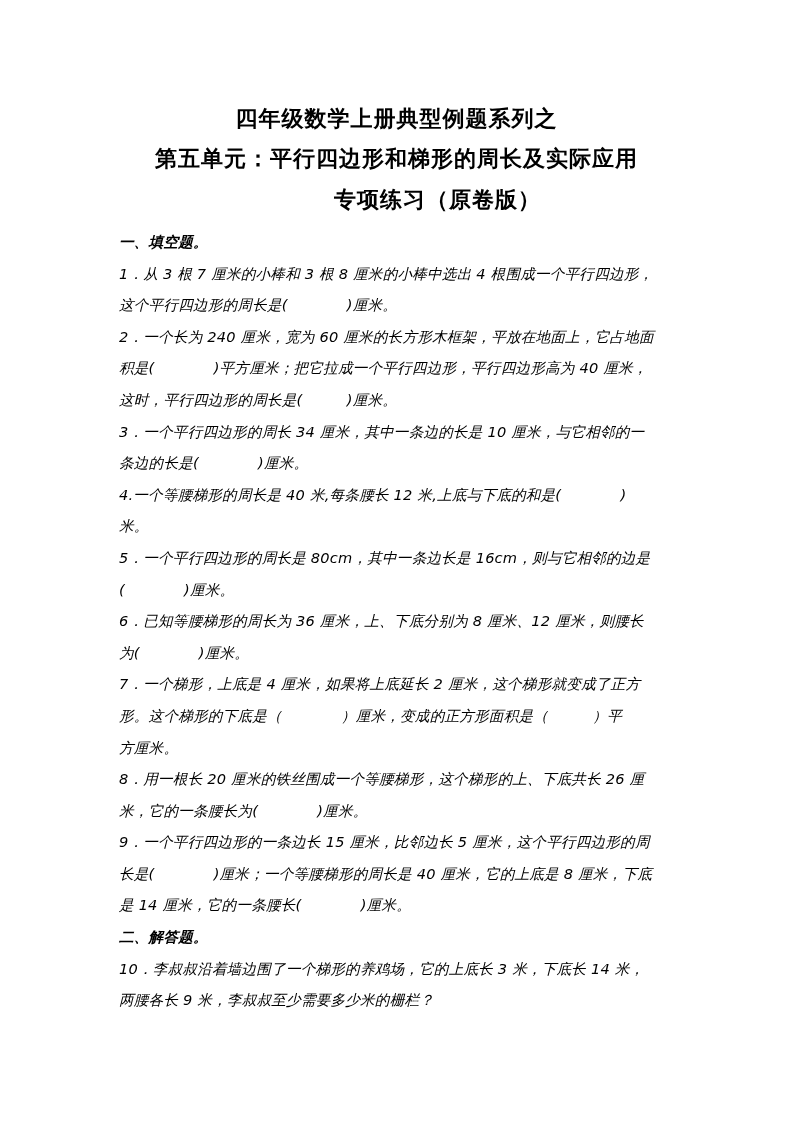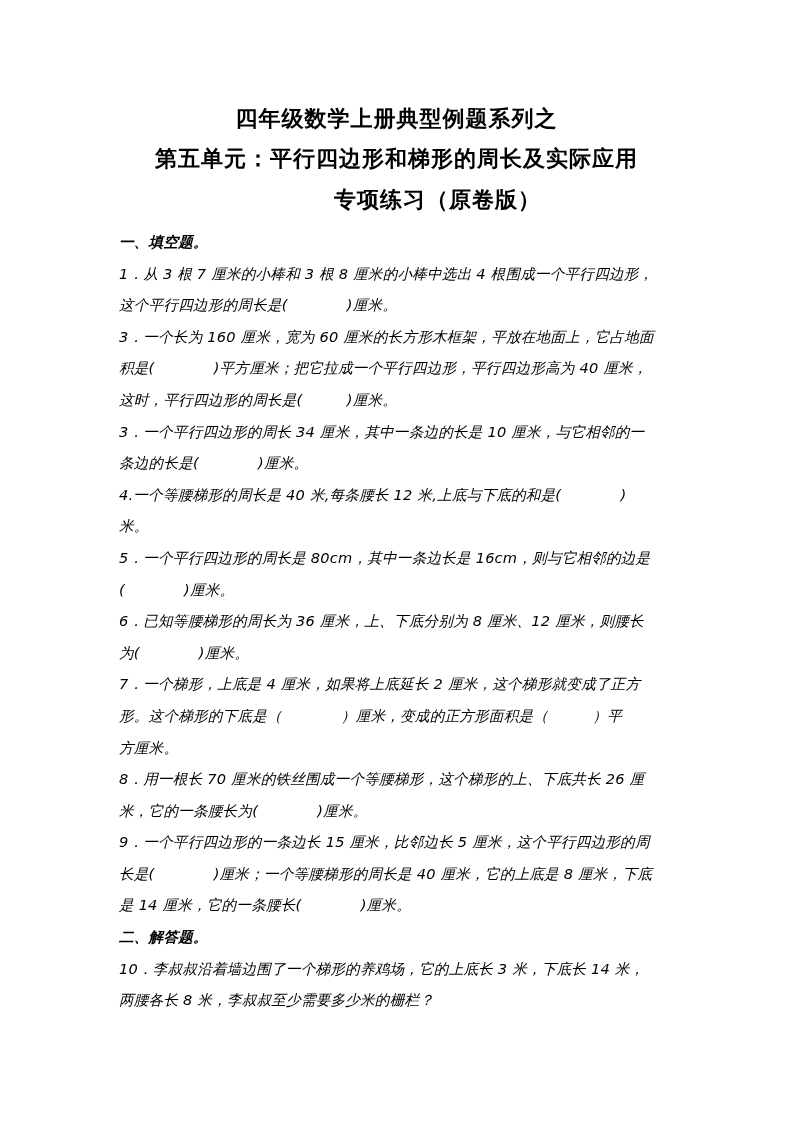--- a/index.html
+++ b/index.html
@@ -26,21 +26,21 @@
 
   <div class="content">
     <div class="line section">一、填空题。</div>
 
     <div>
       <div class="line">1．从 3 根 7 厘米的小棒和 3 根 8 厘米的小棒中选出 4 根围成一个平行四边形，</div>
       <div class="line">这个平行四边形的周长是(　　　　)厘米。</div>
     </div>
 
     <div>
-      <div class="line">3．一个长为 160 厘米，宽为 60 厘米的长方形木框架，平放在地面上，它占地面</div>
+      <div class="line">2．一个长为 240 厘米，宽为 60 厘米的长方形木框架，平放在地面上，它占地面</div>
       <div class="line">积是(　　　　)平方厘米；把它拉成一个平行四边形，平行四边形高为 40 厘米，</div>
       <div class="line">这时，平行四边形的周长是(　　　)厘米。</div>
     </div>
 
     <div>
       <div class="line">3．一个平行四边形的周长 34 厘米，其中一条边的长是 10 厘米，与它相邻的一</div>
       <div class="line">条边的长是(　　　　)厘米。</div>
     </div>
 
     <div>
@@ -58,30 +58,30 @@
       <div class="line">为(　　　　)厘米。</div>
     </div>
 
     <div>
       <div class="line">7．一个梯形，上底是 4 厘米，如果将上底延长 2 厘米，这个梯形就变成了正方</div>
       <div class="line">形。这个梯形的下底是（　　　　）厘米，变成的正方形面积是（　　　）平</div>
       <div class="line">方厘米。</div>
     </div>
 
     <div>
-      <div class="line">8．用一根长 70 厘米的铁丝围成一个等腰梯形，这个梯形的上、下底共长 26 厘</div>
+      <div class="line">8．用一根长 20 厘米的铁丝围成一个等腰梯形，这个梯形的上、下底共长 26 厘</div>
       <div class="line">米，它的一条腰长为(　　　　)厘米。</div>
     </div>
 
     <div>
       <div class="line">9．一个平行四边形的一条边长 15 厘米，比邻边长 5 厘米，这个平行四边形的周</div>
       <div class="line">长是(　　　　)厘米；一个等腰梯形的周长是 40 厘米，它的上底是 8 厘米，下底</div>
       <div class="line">是 14 厘米，它的一条腰长(　　　　)厘米。</div>
     </div>
 
     <div class="line section">二、解答题。</div>
 
     <div>
       <div class="line">10．李叔叔沿着墙边围了一个梯形的养鸡场，它的上底长 3 米，下底长 14 米，</div>
-      <div class="line">两腰各长 8 米，李叔叔至少需要多少米的栅栏？</div>
+      <div class="line">两腰各长 9 米，李叔叔至少需要多少米的栅栏？</div>
     </div>
   </div>
 </div>
 
 </body></html>

